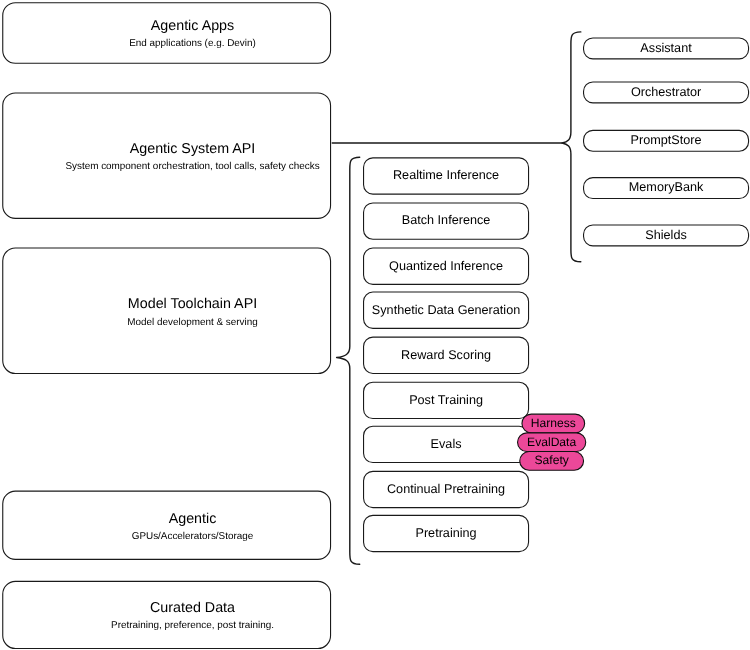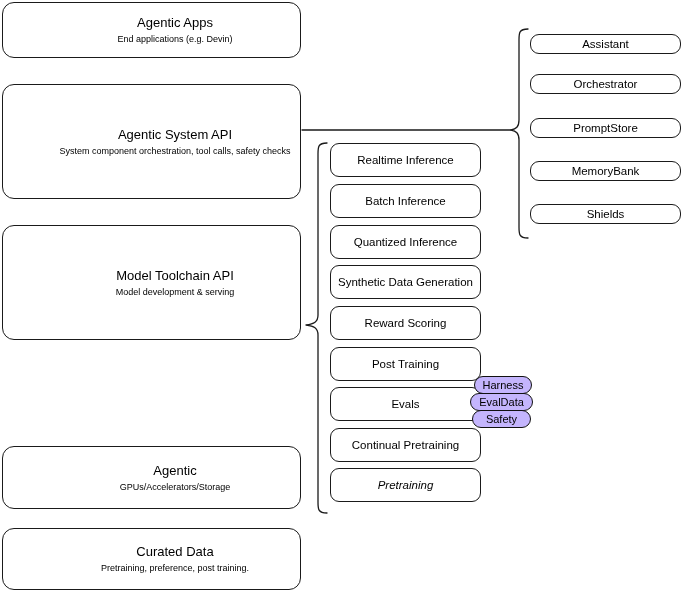--- a/index.html
+++ b/index.html
@@ -80,21 +80,21 @@
     line-height: 15px;
     white-space: nowrap;
   }
 
   
   .pill {
     position: absolute;
     box-sizing: border-box;
     border: 1.3px solid #111;
     border-radius: 999px;
-    background: #c4b5fd;
+    background: #ec4899;
     display: flex;
     align-items: center;
     justify-content: center;
     font-size: 11px;
     line-height: 13px;
     white-space: nowrap;
     z-index: 6;
   }
 
   
@@ -184,21 +184,21 @@
   </div>
   <div class="box mid-box" style="top:347px;">
     <div class="cap-label">Post Training</div>
   </div>
   <div class="box mid-box" style="top:387px;">
     <div class="cap-label">Evals</div>
   </div>
   <div class="box mid-box" style="top:428px;">
     <div class="cap-label">Continual Pretraining</div>
   </div>
-  <div class="box mid-box" style="top:468px;font-style:italic;">
+  <div class="box mid-box" style="top:468px;">
     <div class="cap-label">Pretraining</div>
   </div>
 
   <div class="pill" style="left:474px; top:376px; width:58px; height:18px;">
     <span>Harness</span>
   </div>
   <div class="pill" style="left:470px; top:393px; width:63px; height:18px;">
     <span>EvalData</span>
   </div>
   <div class="pill" style="left:472px; top:410px; width:59px; height:18px;">

